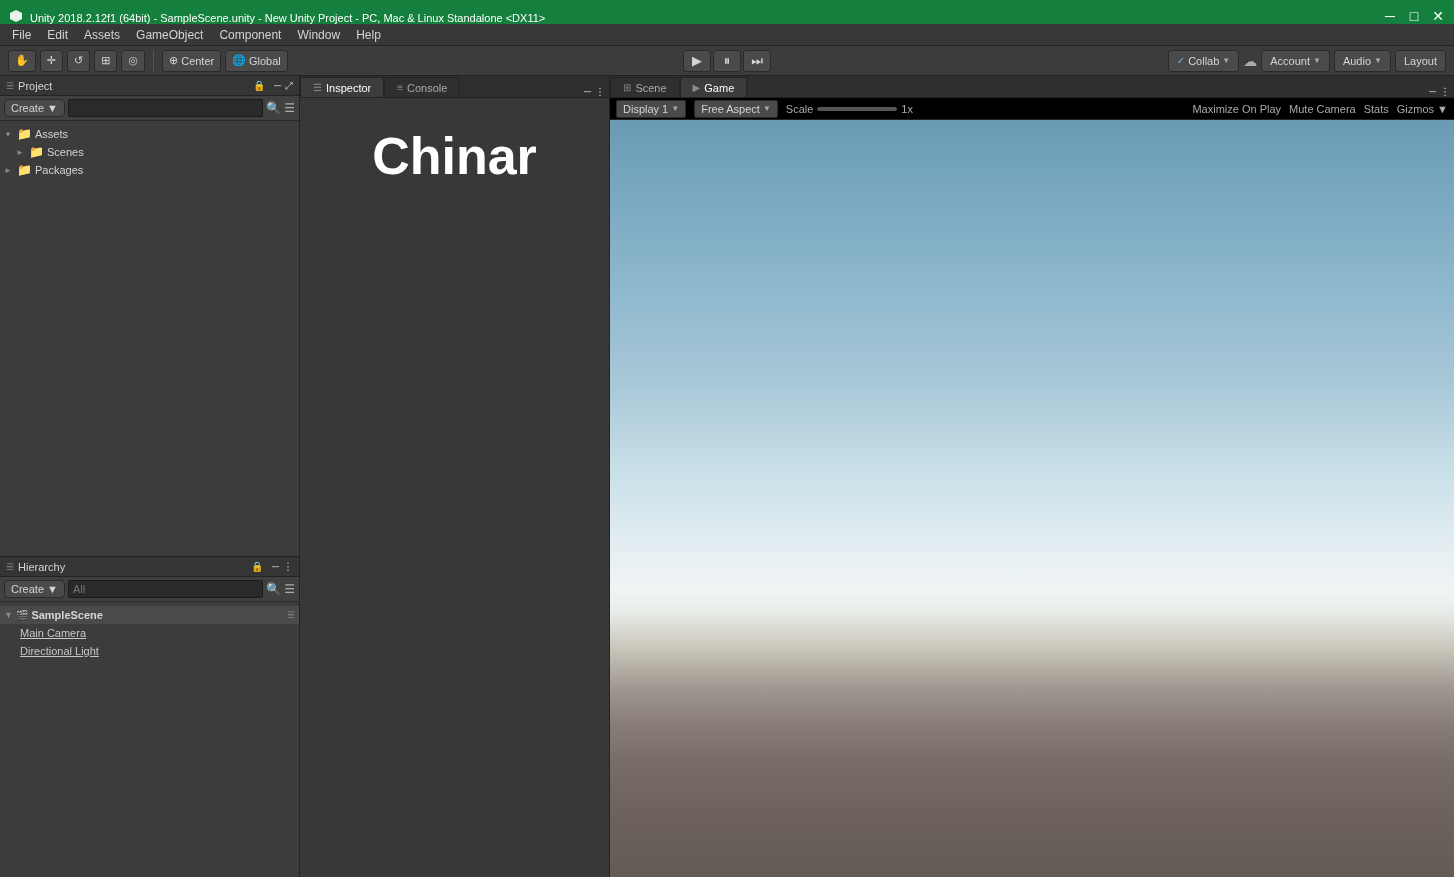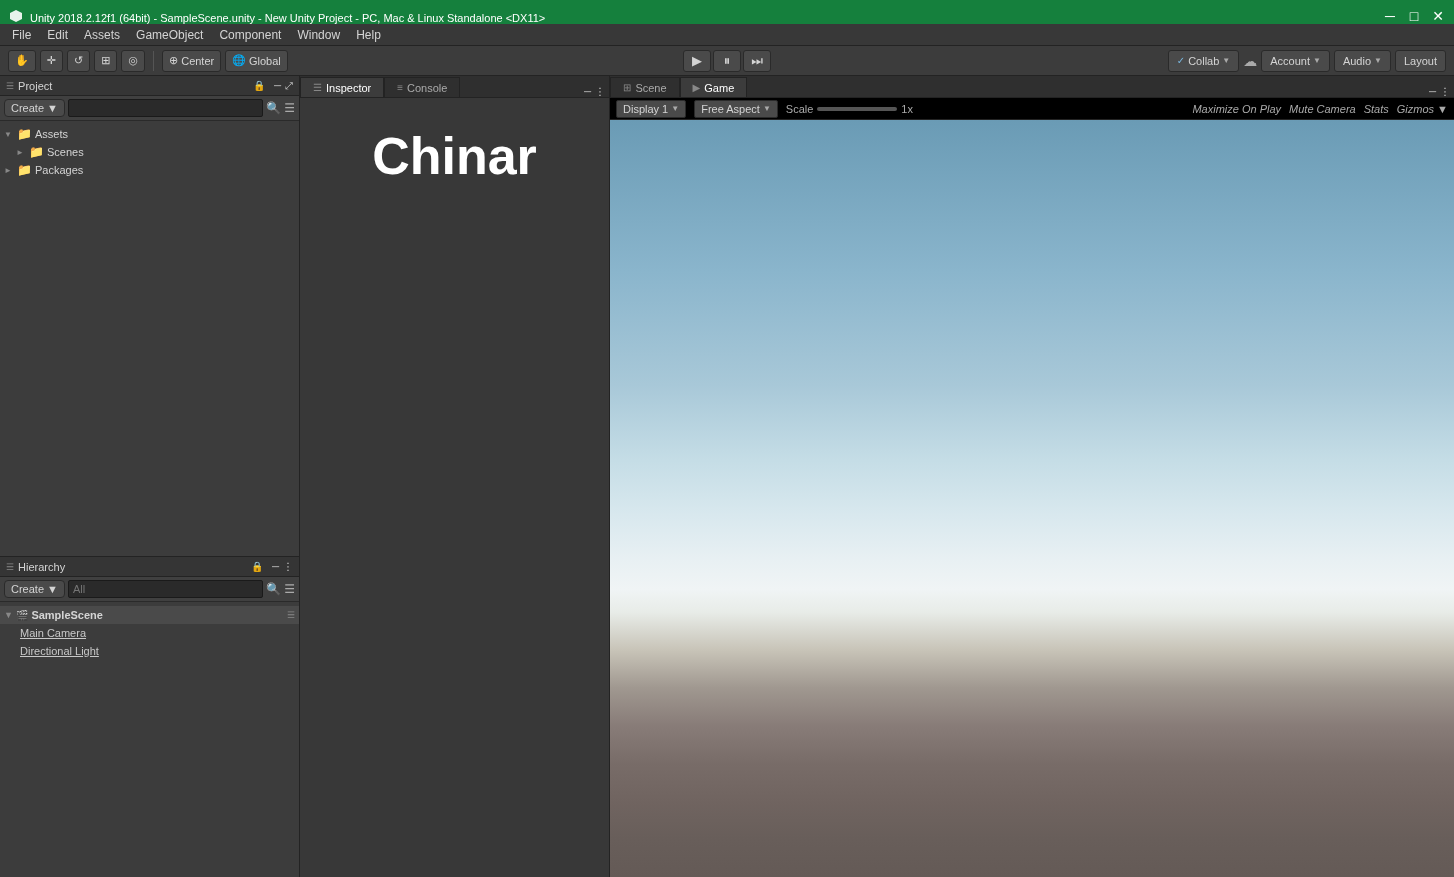--- a/index.html
+++ b/index.html
@@ -271,21 +271,20 @@
       height: 22px;
       background: #2f2f2f;
       display: flex;
       align-items: flex-end;
       border-bottom: 1px solid #232323;
     }
     .scene-control-btn {
       font-size: 11px;
       color: #aaa;
       cursor: pointer;
-      font-style: italic;
     }
     .scene-toolbar {
       height: 22px;
       background: #000000;
       display: flex;
       align-items: center;
       padding: 0 6px;
       gap: 8px;
       border-bottom: 1px solid #232323;
       font-size: 11px;

